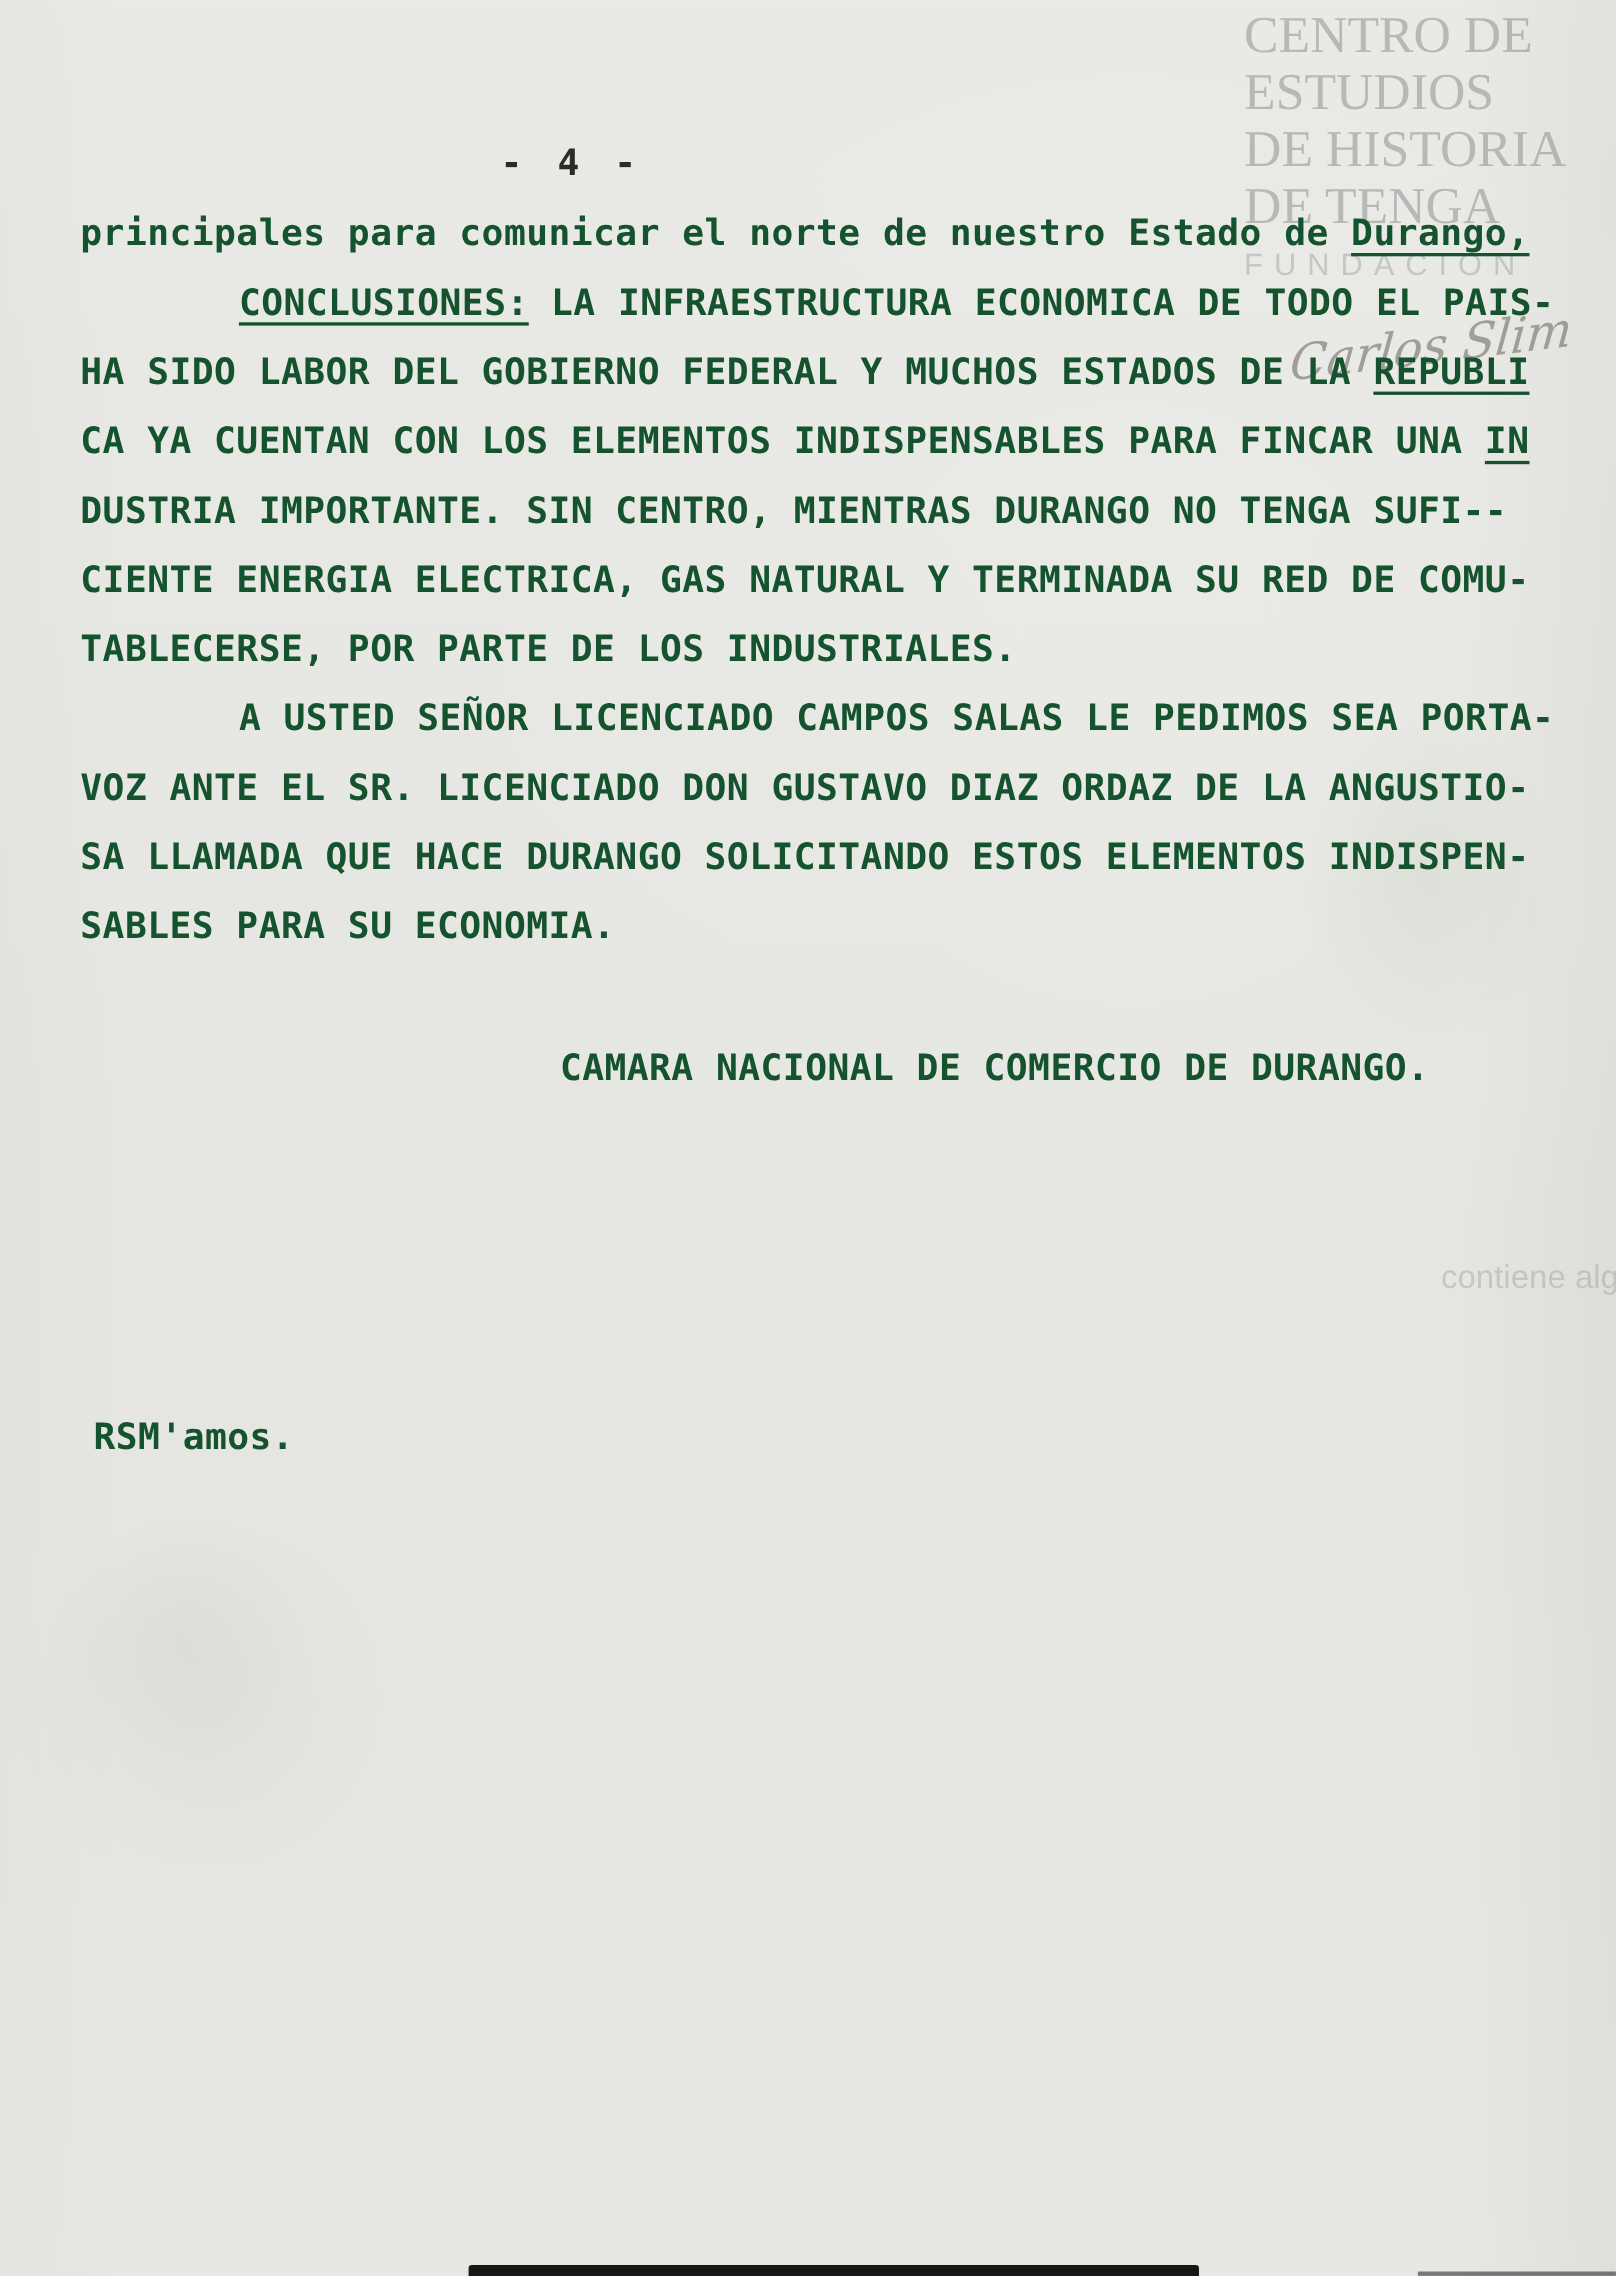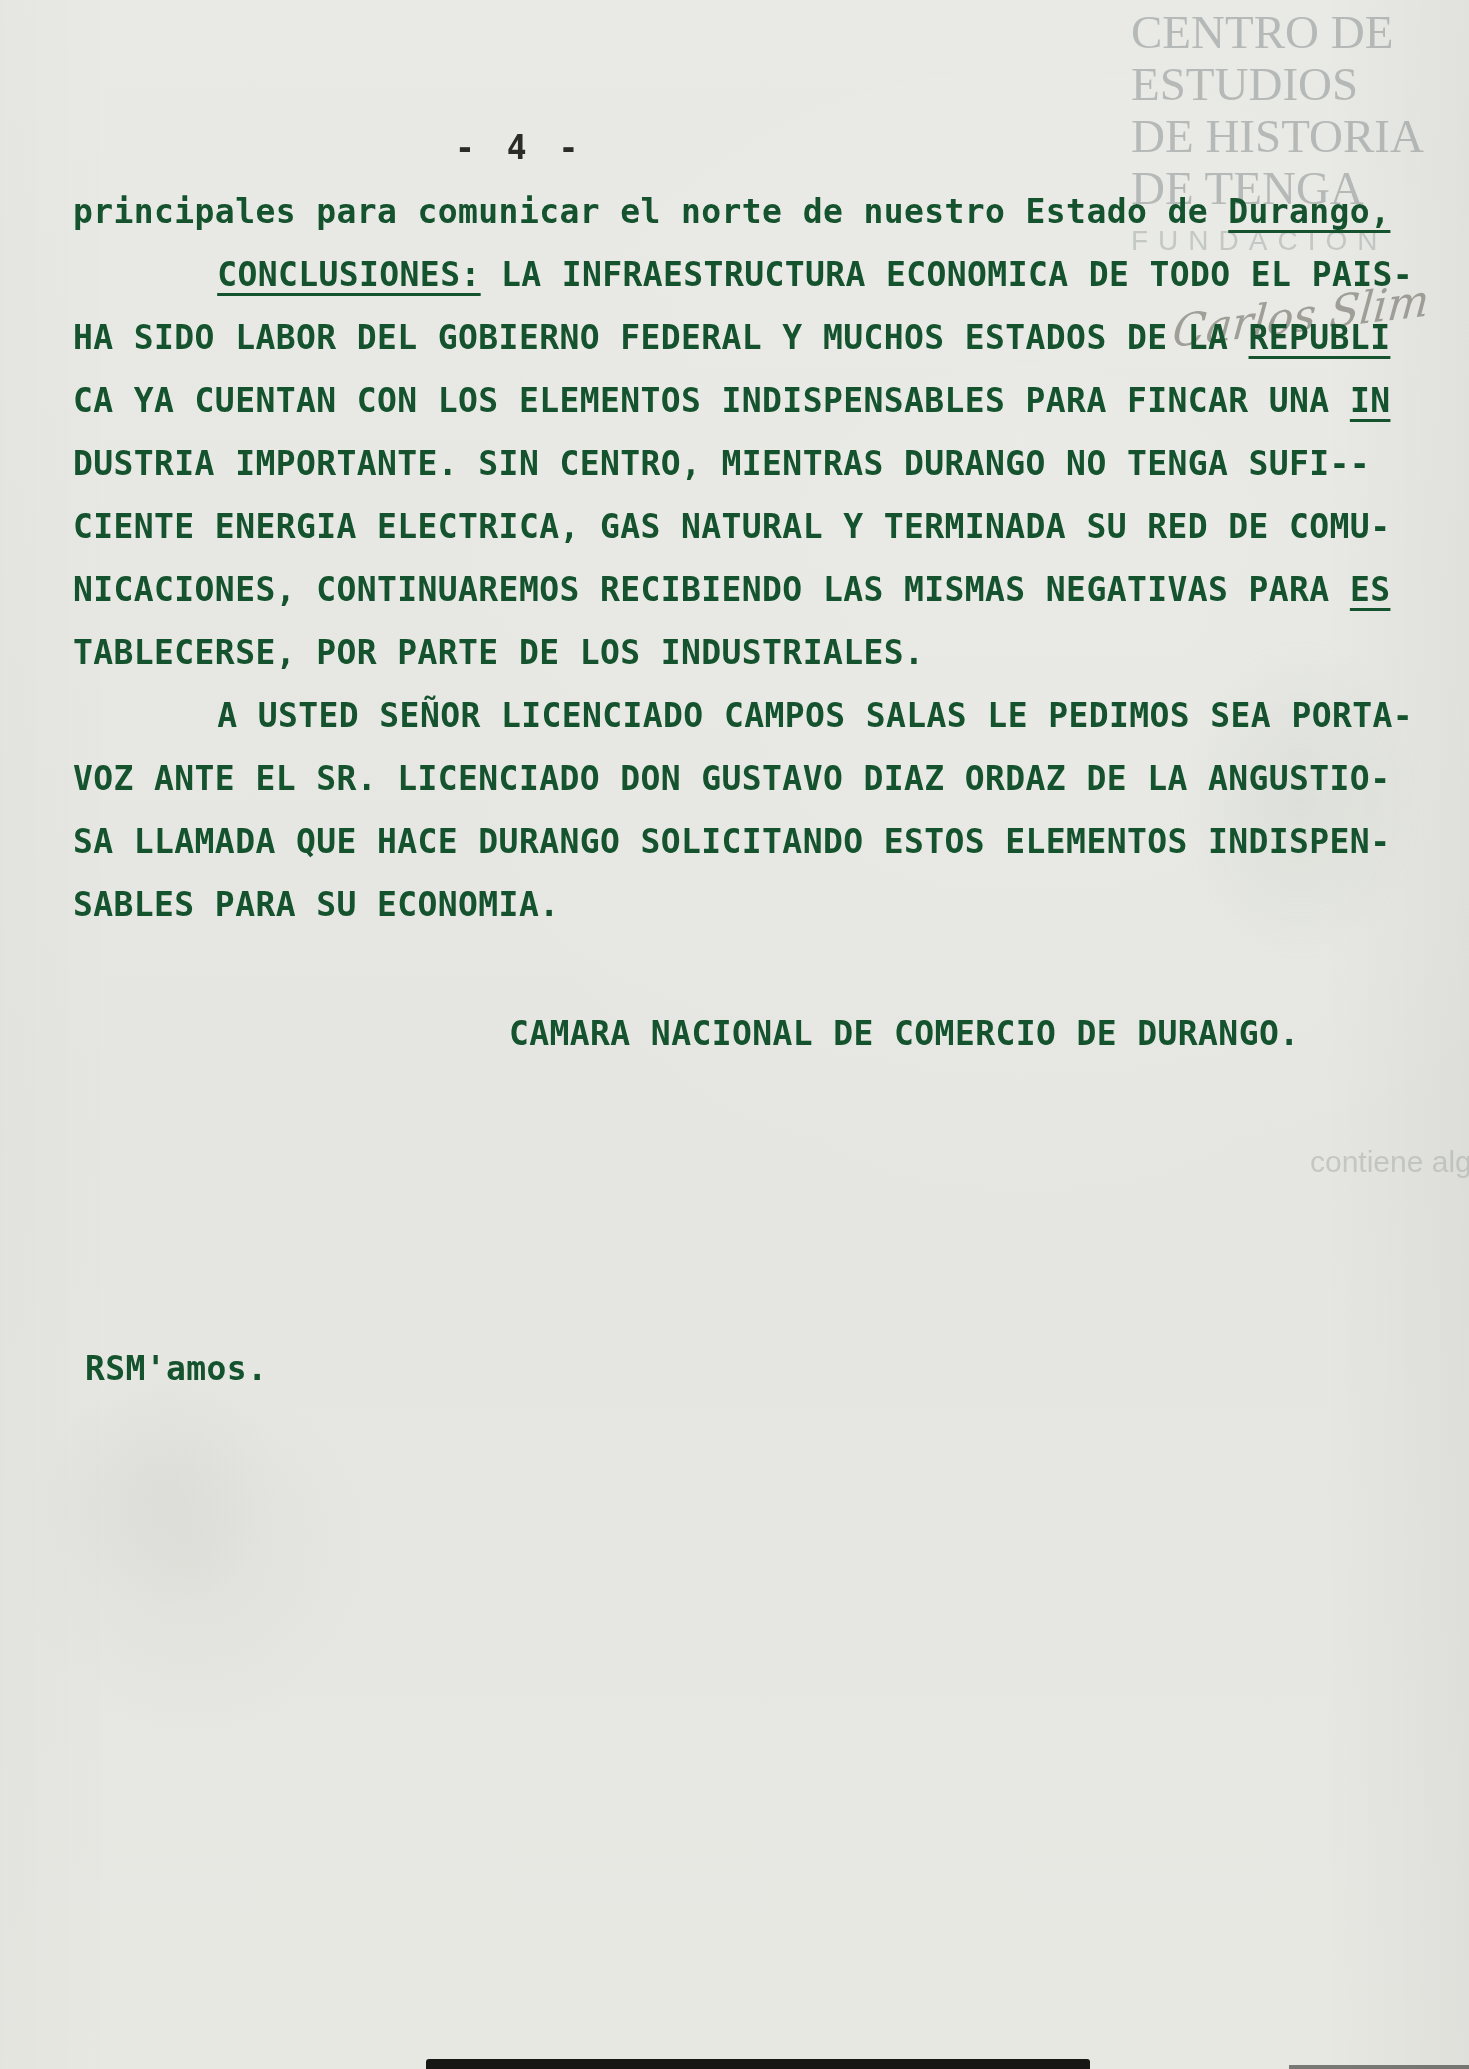--- a/index.html
+++ b/index.html
@@ -147,21 +147,20 @@
 
 <div class="page-number">- 4 -</div>
 
 <div class="doc-body">
     <div class="doc-line flush"><span>principales para comunicar el norte de nuestro Estado de </span><span class="u">Durango,</span></div>
     <div class="doc-line indent"><span class="u">CONCLUSIONES:</span><span> LA INFRAESTRUCTURA ECONOMICA DE TODO EL PAIS-</span></div>
     <div class="doc-line flush"><span>HA SIDO LABOR DEL GOBIERNO FEDERAL Y MUCHOS ESTADOS DE LA </span><span class="u">REPUBLI</span></div>
     <div class="doc-line flush"><span>CA YA CUENTAN CON LOS ELEMENTOS INDISPENSABLES PARA FINCAR UNA </span><span class="u">IN</span></div>
     <div class="doc-line flush"><span>DUSTRIA IMPORTANTE. SIN CENTRO, MIENTRAS DURANGO NO TENGA SUFI--</span></div>
     <div class="doc-line flush"><span>CIENTE ENERGIA ELECTRICA, GAS NATURAL Y TERMINADA SU RED DE COMU-</span></div>
-    <div class="doc-line flush"><span>NICACIONES, CONTINUAREMOS RECIBIENDO LAS MISMAS NEGATIVAS PARA </span><span class="u">ES</span></div>
     <div class="doc-line flush"><span>TABLECERSE, POR PARTE DE LOS INDUSTRIALES.</span></div>
     <div class="doc-line indent"><span>A USTED SEÑOR LICENCIADO CAMPOS SALAS LE PEDIMOS SEA PORTA-</span></div>
     <div class="doc-line flush"><span>VOZ ANTE EL SR. LICENCIADO DON GUSTAVO DIAZ ORDAZ DE LA ANGUSTIO-</span></div>
     <div class="doc-line flush"><span>SA LLAMADA QUE HACE DURANGO SOLICITANDO ESTOS ELEMENTOS INDISPEN-</span></div>
     <div class="doc-line flush"><span>SABLES PARA SU ECONOMIA.</span></div>
     <div class="doc-line sig"><span>CAMARA NACIONAL DE COMERCIO DE DURANGO.</span></div>
     <div class="doc-line footer"><span>RSM'amos.</span></div>
   </div>
 
 <div class="ghost-text">contiene algo</div>

